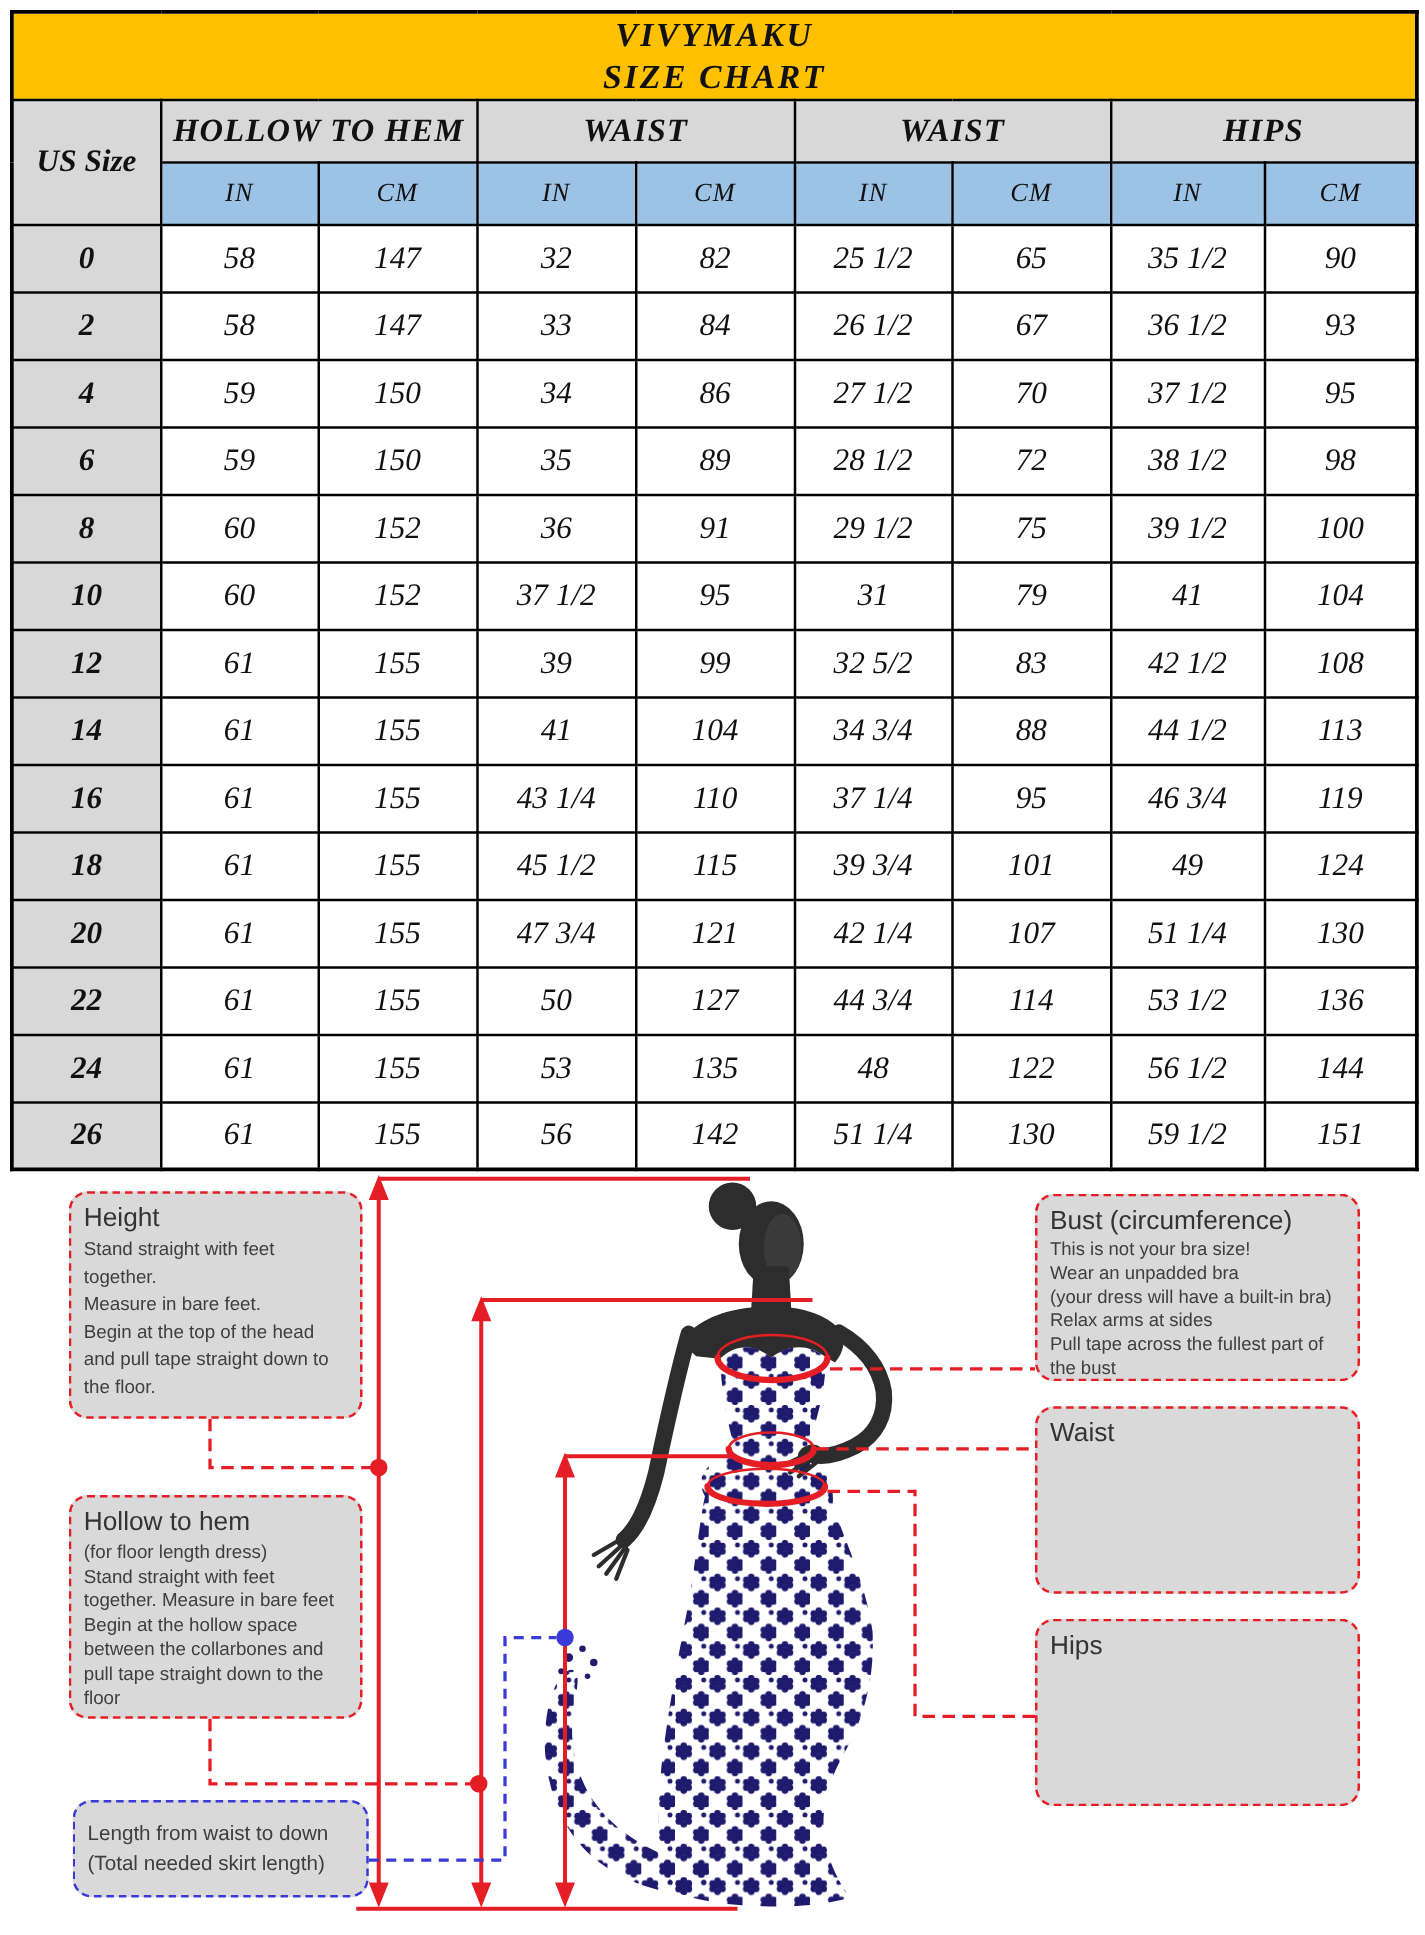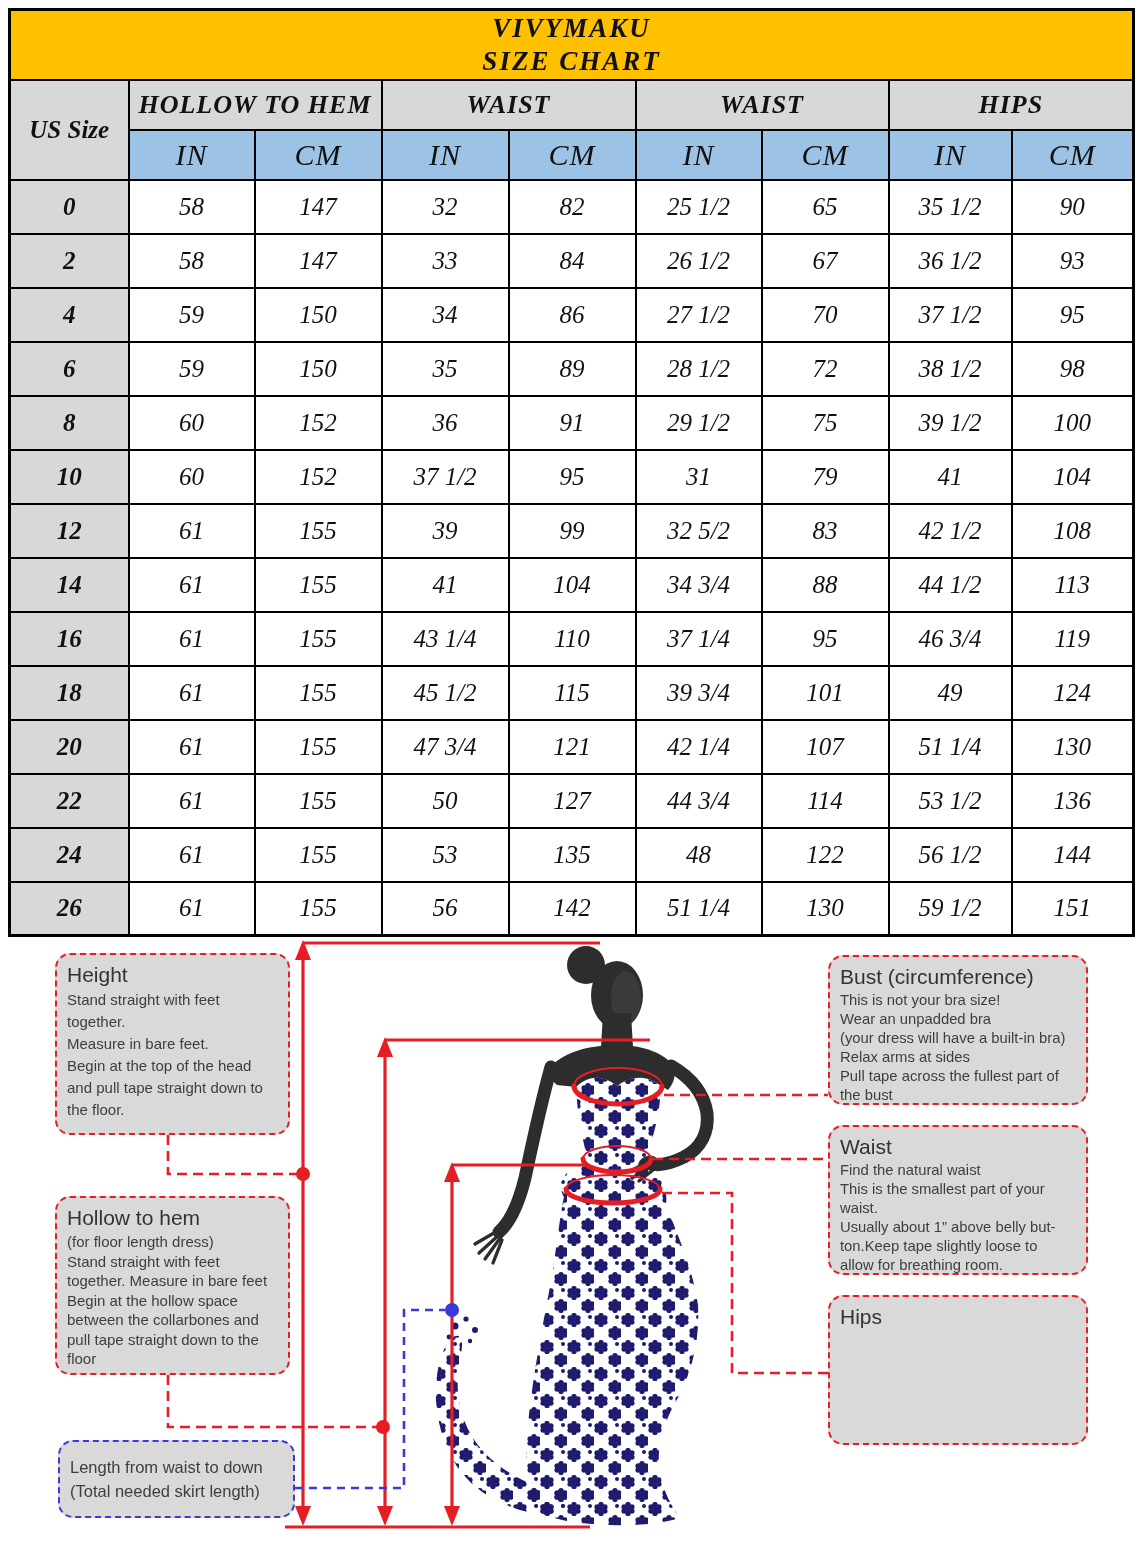--- a/index.html
+++ b/index.html
@@ -20,21 +20,21 @@
   }
   .size-table th,.size-table td{border:2px solid var(--border-black);text-align:center;vertical-align:middle;padding:0;overflow:hidden}
   .size-table{border:3px solid var(--border-black)}
   .row-title{height:70px}
   .title-cell{background:var(--header-yellow);font-weight:bold;font-size:27px;letter-spacing:2px}
   .title-cell .tline{line-height:33px}
   .row-group{height:50px}
   .corner-cell{background:var(--header-gray);font-weight:bold;font-size:25px}
   .group-cell{background:var(--header-gray);font-weight:bold;font-size:26px;letter-spacing:1px}
   .row-unit{height:50px}
-  .unit-cell{background:var(--header-blue);font-size:30px;letter-spacing:1px}
+  .unit-cell{background:var(--header-blue);font-size:21px;letter-spacing:1px}
   .size-table tbody tr{height:54px}
   .size-table tbody td{font-size:25px}
   .size-table tbody td.us-size{font-weight:bold;background:var(--header-gray)}
   
   .guide{position:absolute;left:0;top:935px;width:1140px;height:613px}
   .guide svg{position:absolute;left:0;top:0;z-index:0;pointer-events:none}
   .gbox{
     position:absolute;z-index:1;background:var(--box-gray);
     border:2px dashed var(--line-red);border-radius:15px;
     color:var(--text-dark);padding:6px 10px;box-sizing:border-box;
@@ -414,24 +414,18 @@
 the bust</div>
   </div>
 
   <div class="gbox blue box-length">
     <div class="gbody">Length from waist to down
 (Total needed skirt length)</div>
   </div>
 
   <div class="gbox box-waist">
     <div class="gtitle">Waist</div>
-    <div class="gbody">Find the natural waist
-This is the smallest part of your
-waist.
-Usually about 1” above belly but-
-ton.Keep tape slightly loose to
-allow for breathing room.</div>
   </div>
 
   <div class="gbox box-hips">
     <div class="gtitle">Hips</div>
   </div>
 </div>
 
 </body></html>

